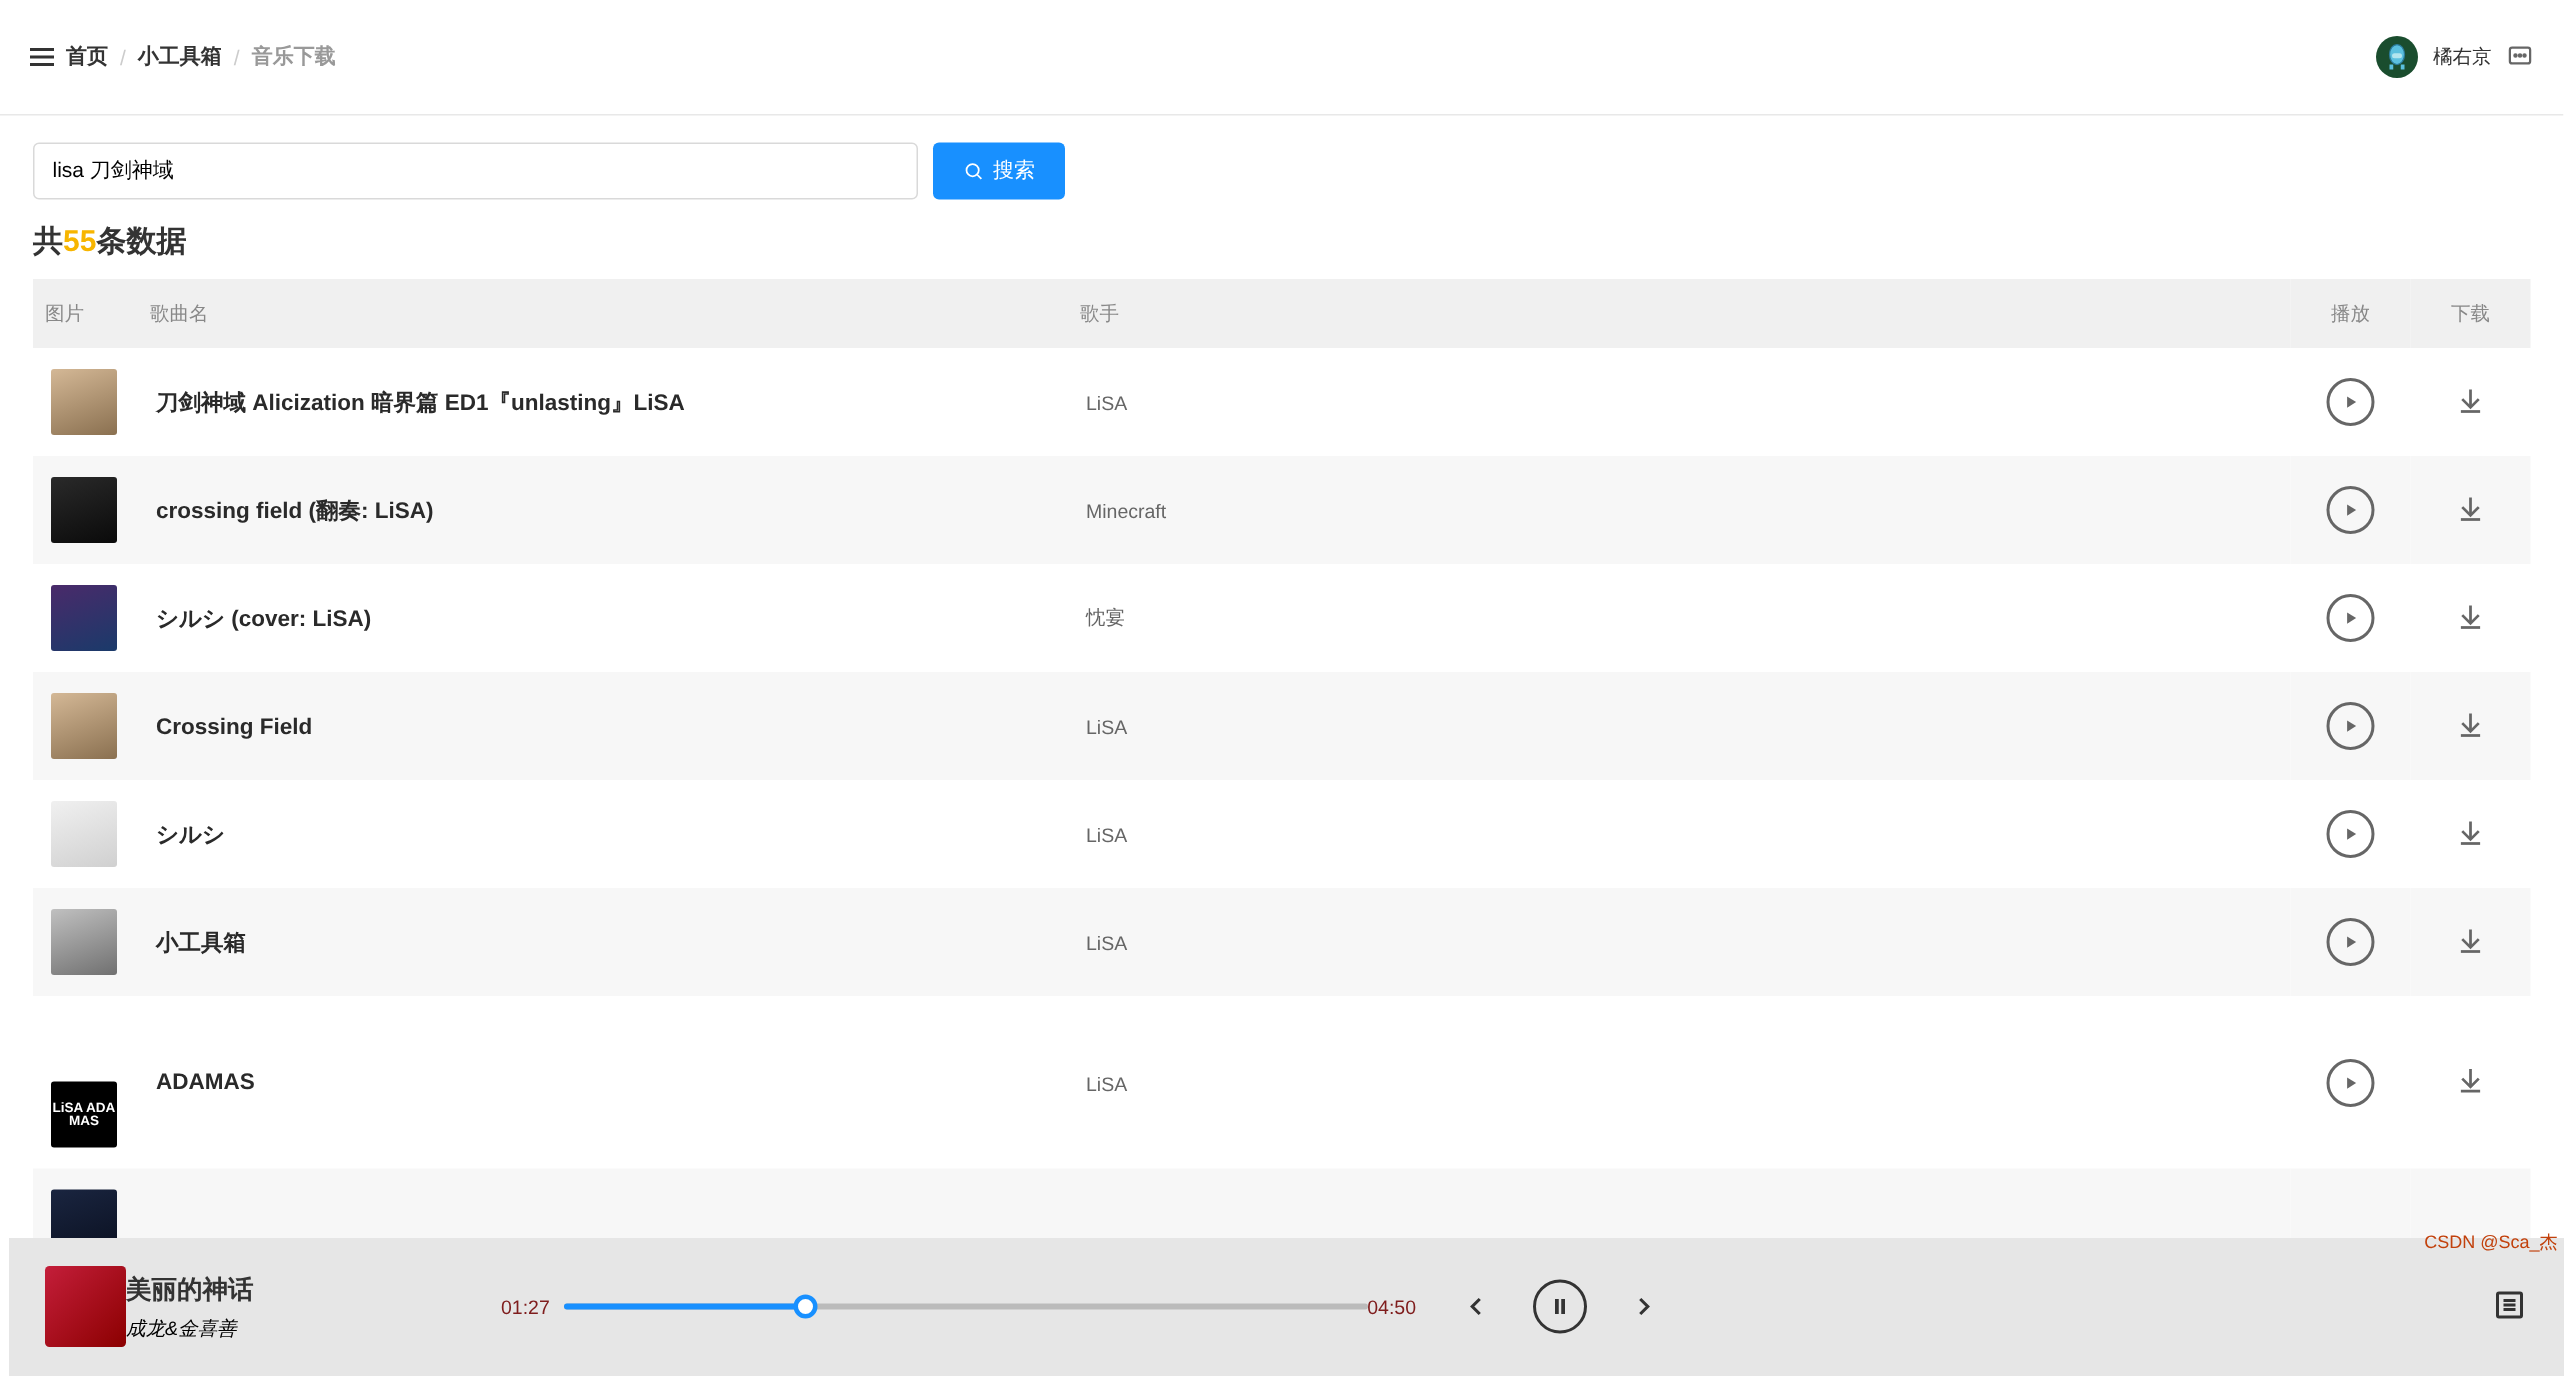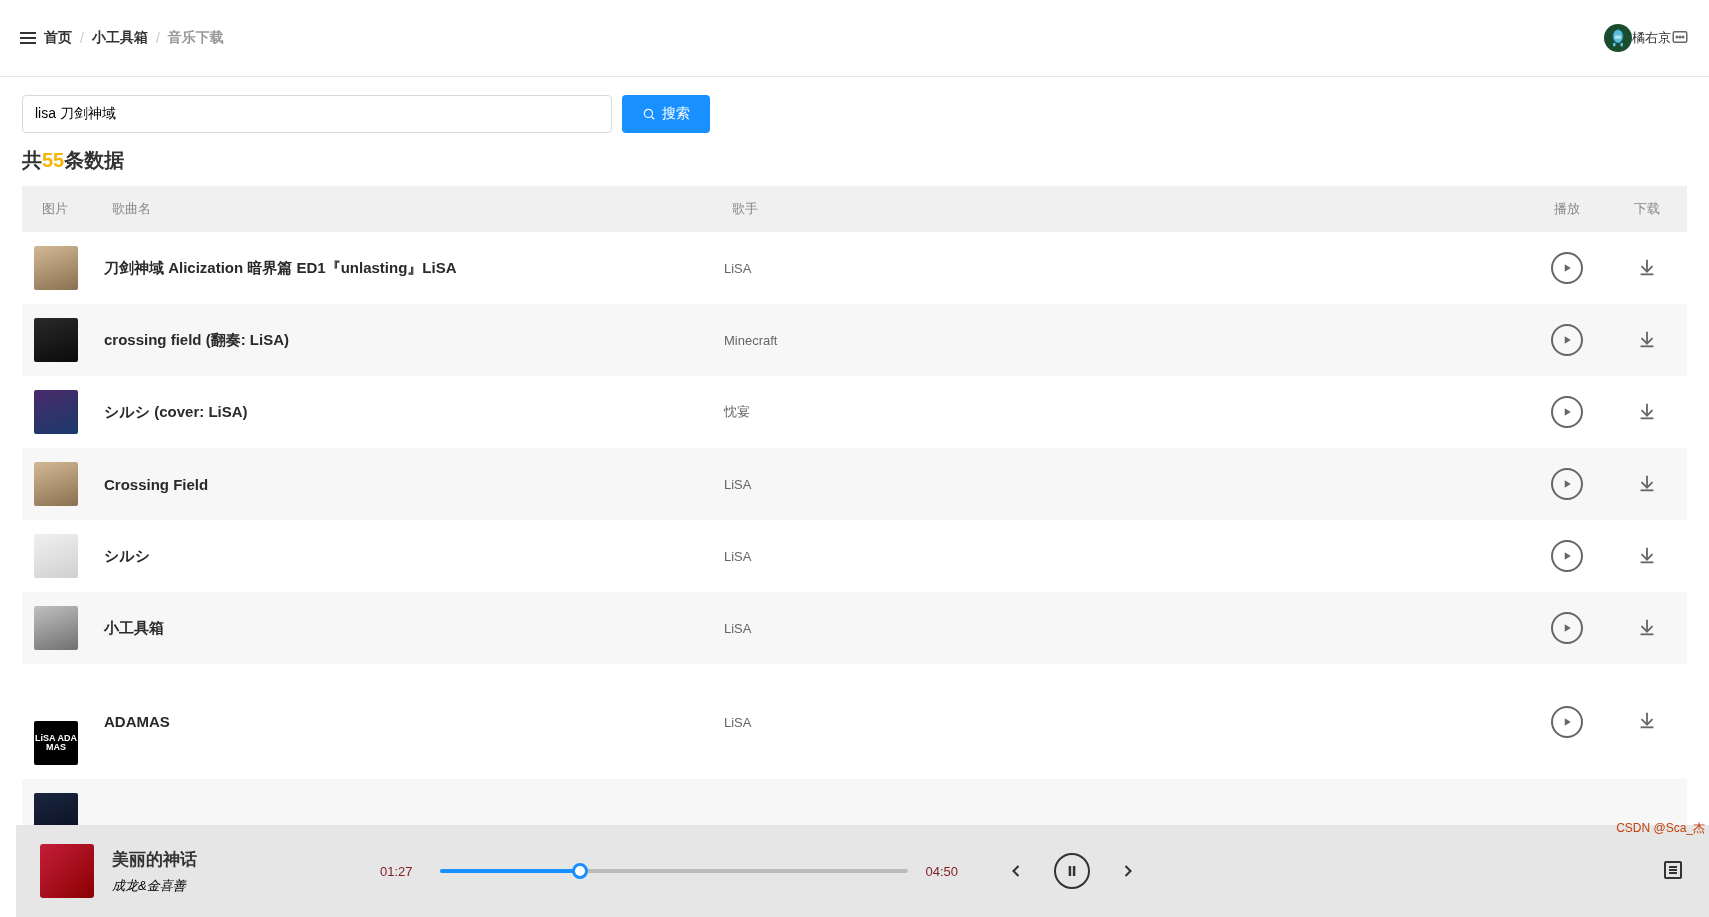--- a/index.html
+++ b/index.html
@@ -6,55 +6,55 @@
     body { font-family: -apple-system, BlinkMacSystemFont, "Segoe UI", "PingFang SC", "Microsoft YaHei", sans-serif; background: #fff; color: #333; font-size: 14px; }
     
     .header { display: flex; align-items: center; justify-content: space-between; padding: 24px 20px; border-bottom: 1px solid #e8e8e8; }
     .header-left { display: flex; align-items: center; gap: 8px; }
     .menu-icon { width: 16px; height: 16px; display: flex; flex-direction: column; justify-content: space-around; cursor: pointer; }
     .menu-icon span { display: block; width: 100%; height: 2px; background: #333; }
     .breadcrumb { display: flex; align-items: center; gap: 8px; font-size: 14px; }
     .breadcrumb-item { color: #333; font-weight: 600; }
     .breadcrumb-item.active { color: #999; font-weight: bold; }
     .breadcrumb-sep { color: #ccc; }
-    .header-right { display: flex; align-items: center; gap: 0; }
+    .header-right { display: flex; align-items: center; gap: 10px; }
     .avatar { width: 28px; height: 28px; border-radius: 50%; background: #1a4d2e; display:flex; align-items:center; justify-content:center; overflow:hidden; }
     .avatar svg { width: 20px; height: 20px; }
     .username { font-size: 13px; color: #333; }
     .msg-icon { color: #666; cursor: pointer; }
     
     .content { padding: 18px 22px 110px 22px; }
     .search-row { display: flex; gap: 10px; margin-bottom: 14px; }
     .search-input { flex: 0 0 590px; padding: 10px 12px; border: 1px solid #d9d9d9; border-radius: 4px; font-size: 14px; outline: none; }
     .search-btn { display: flex; align-items: center; gap: 6px; padding: 10px 20px; background: #1890ff; color: #fff; border: none; border-radius: 4px; font-size: 14px; cursor: pointer; }
     .search-btn svg { width: 14px; height: 14px; }
     
     .data-count { font-size: 20px; font-weight: 600; margin-bottom: 12px; }
     .data-count .num { color: #f7b500; }
     
     .table { width: 100%; border-collapse: collapse; }
     .table thead tr { background: #f0f0f0; }
-    .table th { text-align: left; padding: 14px 20px; color: #888; font-weight: normal; font-size: 13px; }
+    .table th { text-align: left; padding: 14px 8px; color: #888; font-weight: normal; font-size: 13px; }
     .table td { padding: 14px 12px; vertical-align: middle; }
     .table tbody tr:nth-child(even) { background: #f7f7f7; }
     .table tbody tr:nth-child(odd) { background: #fff; }
     .col-img { width: 70px; }
     .col-song { width: 620px; }
     .col-artist { width: auto; }
     .col-play, .col-download { width: 80px; text-align: center; }
     .table th.col-play, .table th.col-download { text-align: center; }
     .album-art { width: 44px; height: 44px; background: linear-gradient(135deg, #888, #555); border-radius: 2px; display: block; }
     .song-name { font-weight: 700; font-size: 15px; color: #2a2a2a; }
     .artist-name { color: #666; font-size: 13px; }
     .icon-btn { cursor: pointer; display: inline-flex; align-items: center; justify-content: center; width: 32px; height: 32px; border: 2px solid #666; border-radius: 50%; color: #666; }
     .icon-btn svg { width: 18px; height: 18px; }
     .dl-icon { cursor: pointer; color: #666; display: inline-flex; }
     .dl-icon svg { width: 22px; height: 22px; }
     
-    .player { position: fixed; bottom: 0; left: 16px; right: 0; height: 92px; background: #e6e6e6; display: flex; align-items: center; padding: 0 24px; gap: 18px; }
+    .player { position: fixed; bottom: 0; left: 6px; right: 0; height: 92px; background: #e6e6e6; display: flex; align-items: center; padding: 0 24px; }
     .player-art { width: 54px; height: 54px; background: linear-gradient(135deg,#c41e3a,#8b0000); border-radius: 3px; flex-shrink: 0; }
     .player-info { min-width: 250px; }
     .player-title { font-weight: 700; font-size: 17px; margin-bottom: 6px; }
     .player-artist { font-size: 13px; color: #000000; font-style: italic; }
     .player-progress { flex: 1; display: flex; align-items: center; gap: 14px; }
     .time { font-size: 13px; color: #7f1d1d; min-width: 42px; }
     .progress-bar { flex: 1; height: 4px; background: #bbb; border-radius: 2px; position: relative; }
     .progress-fill { position: absolute; left: 0; top: 0; height: 100%; background: #1890ff; border-radius: 2px; width: 30%; }
     .progress-handle { position: absolute; top: 50%; transform: translate(-50%,-50%); width: 16px; height: 16px; background: #fff; border: 3px solid #1890ff; border-radius: 50%; left: 30%; }
     .player-controls { display: flex; align-items: center; gap: 28px; margin: 0 20px; }

